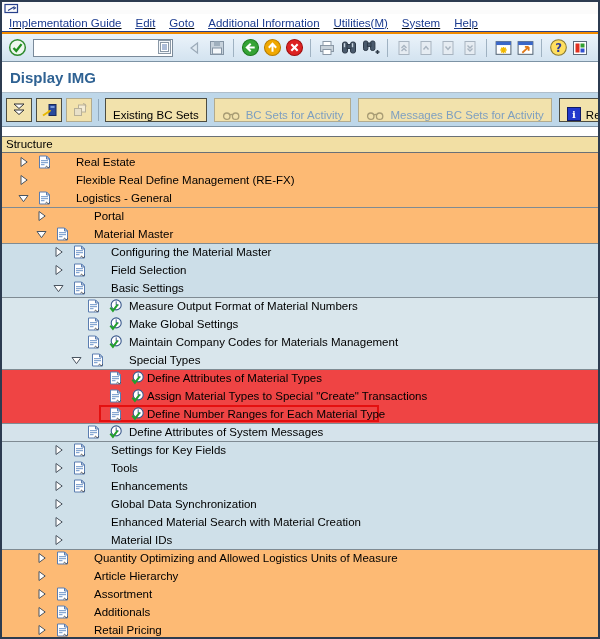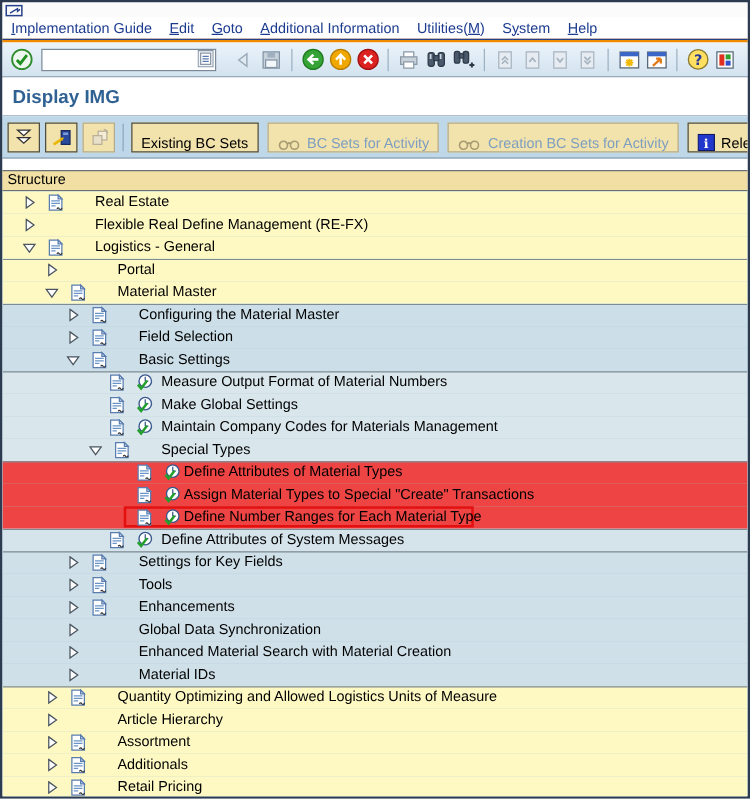--- a/index.html
+++ b/index.html
@@ -3,21 +3,21 @@
 <meta charset="utf-8">
 <style>
   html,body{margin:0;padding:0;}
   body{width:600px;height:639px;overflow:hidden;font-family:"Liberation Sans",sans-serif;-webkit-font-smoothing:none;}
   .window{width:600px;height:639px;box-sizing:border-box;border:2px solid #2c3b50;background:#fff;display:flex;flex-direction:column;}
 
   
   .titlebar{height:12px;background:#fbfbfb;display:flex;align-items:center;padding-left:2px;flex:none;}
 
   
-  .menubar{height:17px;background:#fff;display:flex;align-items:center;padding-left:7px;flex:none;}
+  .menubar{height:17px;background:#fff;display:flex;align-items:center;padding-left:7px;flex:none;text-decoration:underline;}
   .mitem{font-size:11.5px;color:#1b3b8f;margin-right:14px;white-space:nowrap;cursor:default;}
   .mitem u{text-decoration:underline;}
   .accent{height:3px;background:#f18b00;border-top:1px solid #27408b;box-sizing:border-box;flex:none;}
 
   
   .toolbar{height:27px;background:linear-gradient(#ebf3fa,#d3e3f0);border-bottom:1px solid #7d93a5;display:flex;align-items:center;padding-left:4px;flex:none;}
   .tbico{display:inline-flex;align-items:center;justify-content:center;width:20px;height:20px;margin:0 1px;flex:none;}
   .tbsep{width:1px;height:18px;background:#9fb2c2;margin:0 5px;flex:none;}
   .cmdwrap{position:relative;margin:0 4px 0 5px;flex:none;}
   .cmd{width:140px;height:18px;border:1px solid #7a8a9a;box-sizing:border-box;font-size:11px;padding:0 16px 0 3px;background:#fff;}
@@ -36,21 +36,21 @@
   .abbtn.dis{border-color:#b2ab8e;color:#7e9fc0;}
   .abbtn .bicon{margin-right:5px;display:inline-flex;}
   .gapband{height:9px;background:#fff;flex:none;}
 
   
   .structheader{height:17px;background:#f2dfa4;border-top:1px solid #6a7076;border-bottom:1px solid #6a7076;box-sizing:border-box;font-size:11.5px;color:#000;padding-left:4px;line-height:15px;flex:none;}
 
   
   .tree{flex:1;overflow:hidden;background:#a8c6d2;}
   .trow{position:relative;height:18px;cursor:default;}
-  .band-a{background:#fef9c3;}
+  .band-a{background:#fdba74;}
   .band-b{background:#ccdee8;}
   .band-c{background:#d9e6ec;}
   .band-d{background:#ef4444;}
   .band-b2{background:#d5e3eb;}
   .band-b3{background:#cfe0e9;}
   .sep{box-shadow:inset 0 1px 0 #7f8b93;}
   .arr,.tico{position:absolute;top:50%;transform:translateY(-50%);display:inline-flex;}
   .tlabel{position:absolute;top:50%;transform:translateY(-50%);font-size:11.5px;color:#000;white-space:nowrap;}
   .hlbox{position:absolute;left:97px;top:0px;width:280px;height:17px;border:2px solid #e40f0f;box-sizing:border-box;}
 </style>
@@ -253,21 +253,21 @@
           <span>BC Sets for Activity</span>
         </span>
         <span class="abbtn dis">
           <span class="bicon">
             <svg width="19" height="11" viewBox="0 0 19 11">
               <circle cx="4.8" cy="6.2" r="3.2" fill="none" stroke="#a89c74" stroke-width="1.3"></circle>
               <circle cx="13.6" cy="6.2" r="3.2" fill="none" stroke="#a89c74" stroke-width="1.3"></circle>
               <path d="M8 5.2 q1.2 -1.8 2.6 0" fill="none" stroke="#a89c74" stroke-width="1.3"></path>
             </svg>
           </span>
-          <span>Creation BC Sets for Activity</span>
+          <span>Messages BC Sets for Activity</span>
         </span>
         <span class="abbtn" style="min-width: 110px;">
           <span class="bicon">
             <svg width="14" height="14" viewBox="0 0 14 14">
               <rect x="0.5" y="0.5" width="13" height="13" fill="#2238cc" stroke="#101a66"></rect>
               <text x="7" y="11" font-size="10" font-weight="bold" fill="#fff" text-anchor="middle" font-family="DejaVu Serif">i</text>
             </svg>
           </span>
           <span>Release Notes</span>
         </span>

